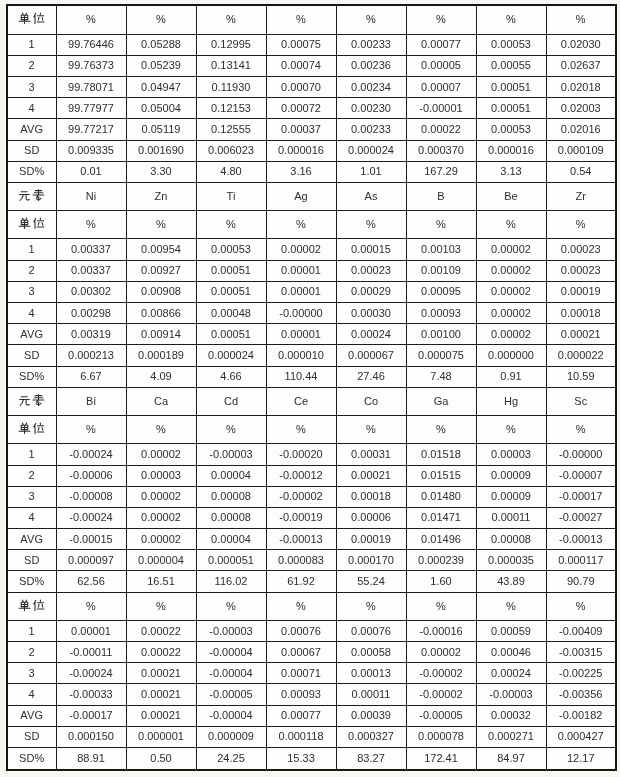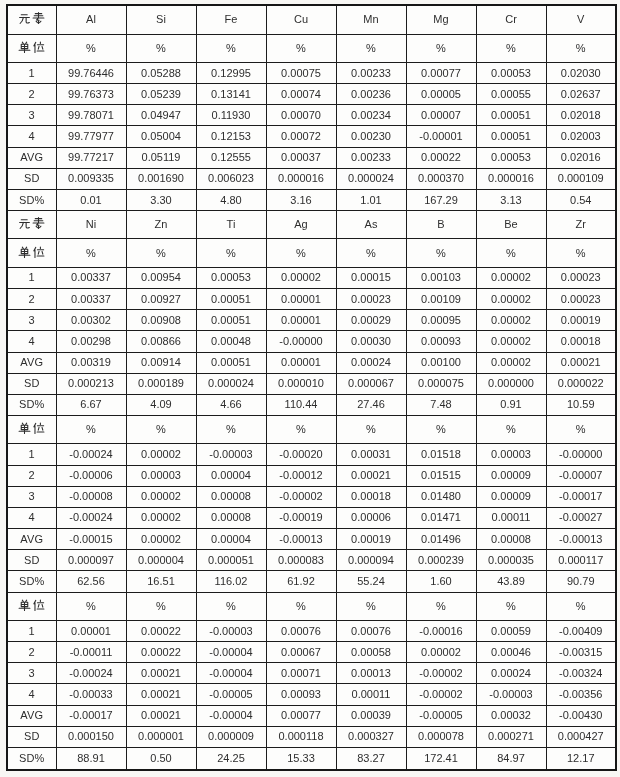--- a/index.html
+++ b/index.html
@@ -83,38 +83,20 @@
         <col>
         <col>
         <col>
         <col>
         <col>
         <col>
         <col>
     </colgroup>
     <tbody>
         <tr>
-          <th class="row-label"><span class="zh" aria-label="元素">
-              <svg>
-                <use href="#g-yuan"></use>
-              </svg>
-              <svg>
-                <use href="#g-su"></use>
-              </svg>
-            </span></th>
-          <td class="element-symbol">Al</td>
-          <td class="element-symbol">Si</td>
-          <td class="element-symbol">Fe</td>
-          <td class="element-symbol">Cu</td>
-          <td class="element-symbol">Mn</td>
-          <td class="element-symbol">Mg</td>
-          <td class="element-symbol">Cr</td>
-          <td class="element-symbol">V</td>
-        </tr>
-        <tr>
           <th class="row-label"><span class="zh" aria-label="单位">
               <svg>
                 <use href="#g-dan"></use>
               </svg>
               <svg>
                 <use href="#g-wei"></use>
               </svg>
             </span></th>
           <td>%</td>
           <td>%</td>
@@ -309,20 +291,38 @@
           <td>6.67</td>
           <td>4.09</td>
           <td>4.66</td>
           <td>110.44</td>
           <td>27.46</td>
           <td>7.48</td>
           <td>0.91</td>
           <td>10.59</td>
         </tr>
         <tr>
+          <th class="row-label"><span class="zh" aria-label="元素">
+              <svg>
+                <use href="#g-yuan"></use>
+              </svg>
+              <svg>
+                <use href="#g-su"></use>
+              </svg>
+            </span></th>
+          <td class="element-symbol">Bi</td>
+          <td class="element-symbol">Ca</td>
+          <td class="element-symbol">Cd</td>
+          <td class="element-symbol">Ce</td>
+          <td class="element-symbol">Co</td>
+          <td class="element-symbol">Ga</td>
+          <td class="element-symbol">Hg</td>
+          <td class="element-symbol">Sc</td>
+        </tr>
+        <tr>
           <th class="row-label"><span class="zh" aria-label="单位">
               <svg>
                 <use href="#g-dan"></use>
               </svg>
               <svg>
                 <use href="#g-wei"></use>
               </svg>
             </span></th>
           <td>%</td>
           <td>%</td>
@@ -387,21 +387,21 @@
           <td>0.01496</td>
           <td>0.00008</td>
           <td>-0.00013</td>
         </tr>
         <tr>
           <th class="row-label">SD</th>
           <td>0.000097</td>
           <td>0.000004</td>
           <td>0.000051</td>
           <td>0.000083</td>
-          <td>0.000094</td>
+          <td>0.000170</td>
           <td>0.000239</td>
           <td>0.000035</td>
           <td>0.000117</td>
         </tr>
         <tr>
           <th class="row-label">SD%</th>
           <td>62.56</td>
           <td>16.51</td>
           <td>116.02</td>
           <td>61.92</td>
@@ -452,21 +452,21 @@
         </tr>
         <tr>
           <th class="row-label">3</th>
           <td>-0.00024</td>
           <td>0.00021</td>
           <td>-0.00004</td>
           <td>0.00071</td>
           <td>0.00013</td>
           <td>-0.00002</td>
           <td>0.00024</td>
-          <td>-0.00324</td>
+          <td>-0.00225</td>
         </tr>
         <tr>
           <th class="row-label">4</th>
           <td>-0.00033</td>
           <td>0.00021</td>
           <td>-0.00005</td>
           <td>0.00093</td>
           <td>0.00011</td>
           <td>-0.00002</td>
           <td>-0.00003</td>
@@ -474,21 +474,21 @@
         </tr>
         <tr>
           <th class="row-label">AVG</th>
           <td>-0.00017</td>
           <td>0.00021</td>
           <td>-0.00004</td>
           <td>0.00077</td>
           <td>0.00039</td>
           <td>-0.00005</td>
           <td>0.00032</td>
-          <td>-0.00430</td>
+          <td>-0.00182</td>
         </tr>
         <tr>
           <th class="row-label">SD</th>
           <td>0.000150</td>
           <td>0.000001</td>
           <td>0.000009</td>
           <td>0.000118</td>
           <td>0.000327</td>
           <td>0.000078</td>
           <td>0.000271</td>

